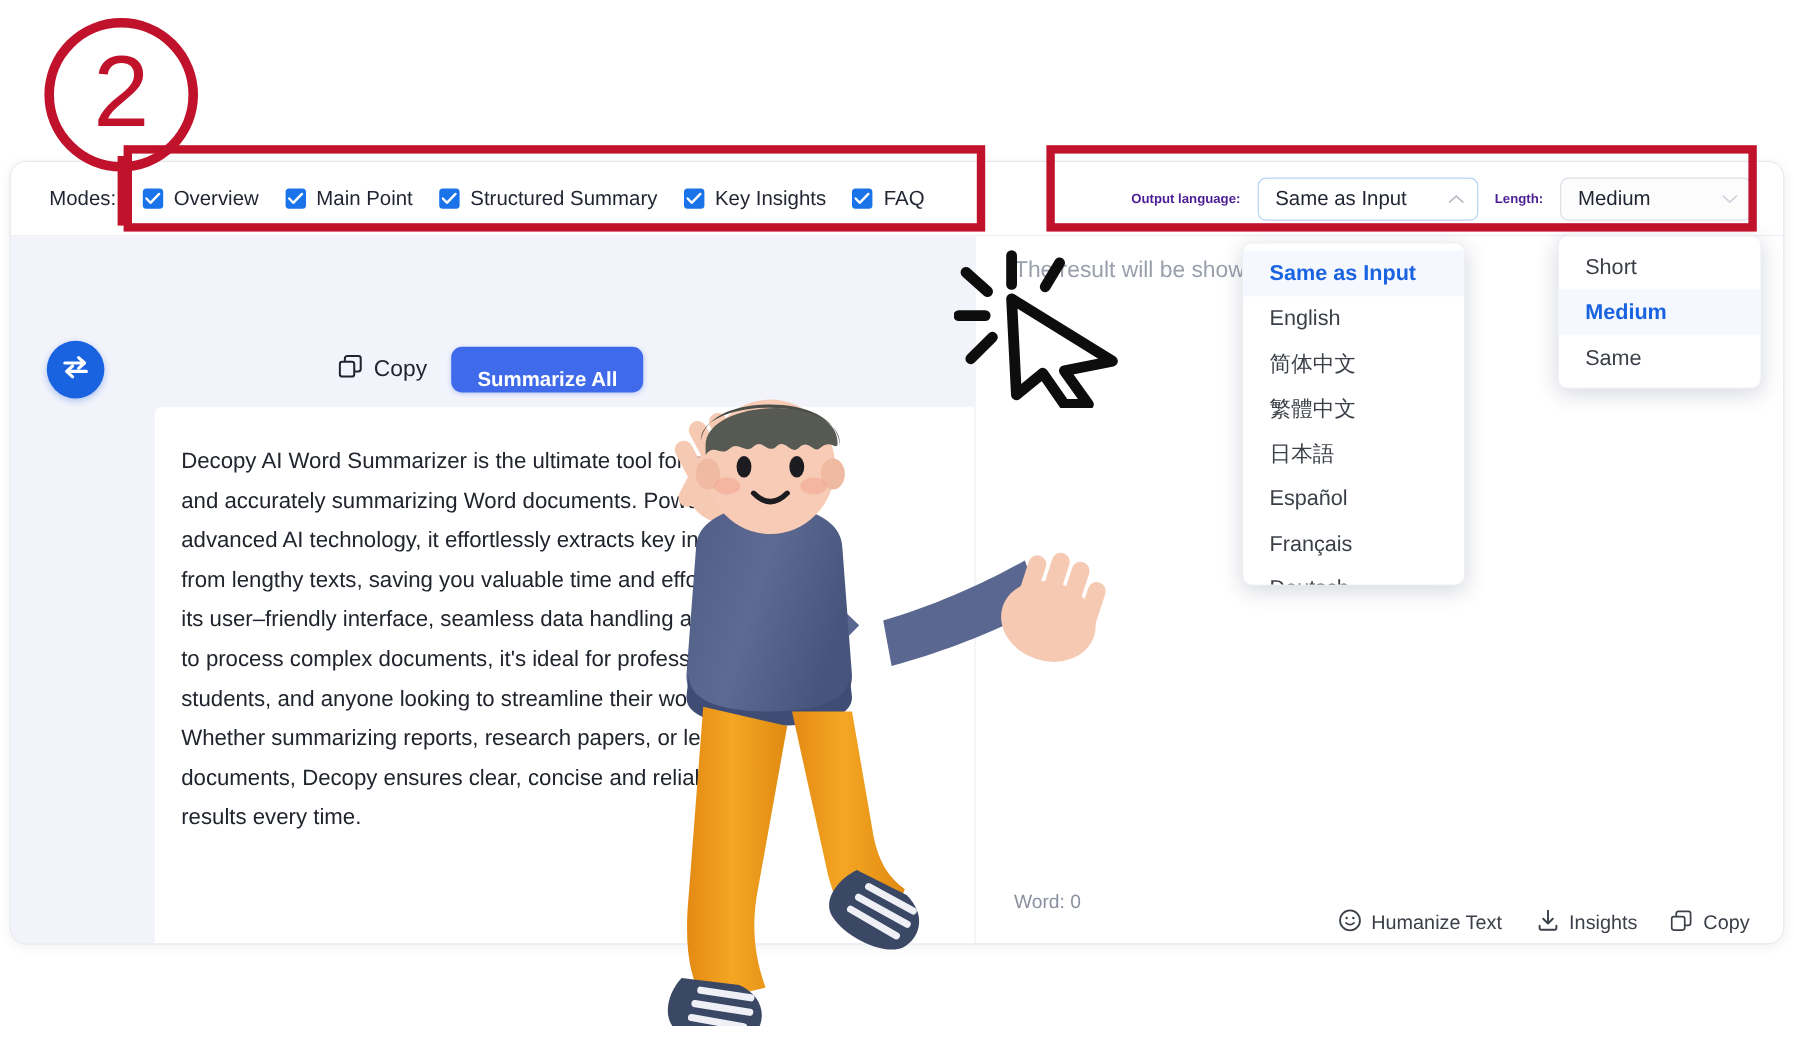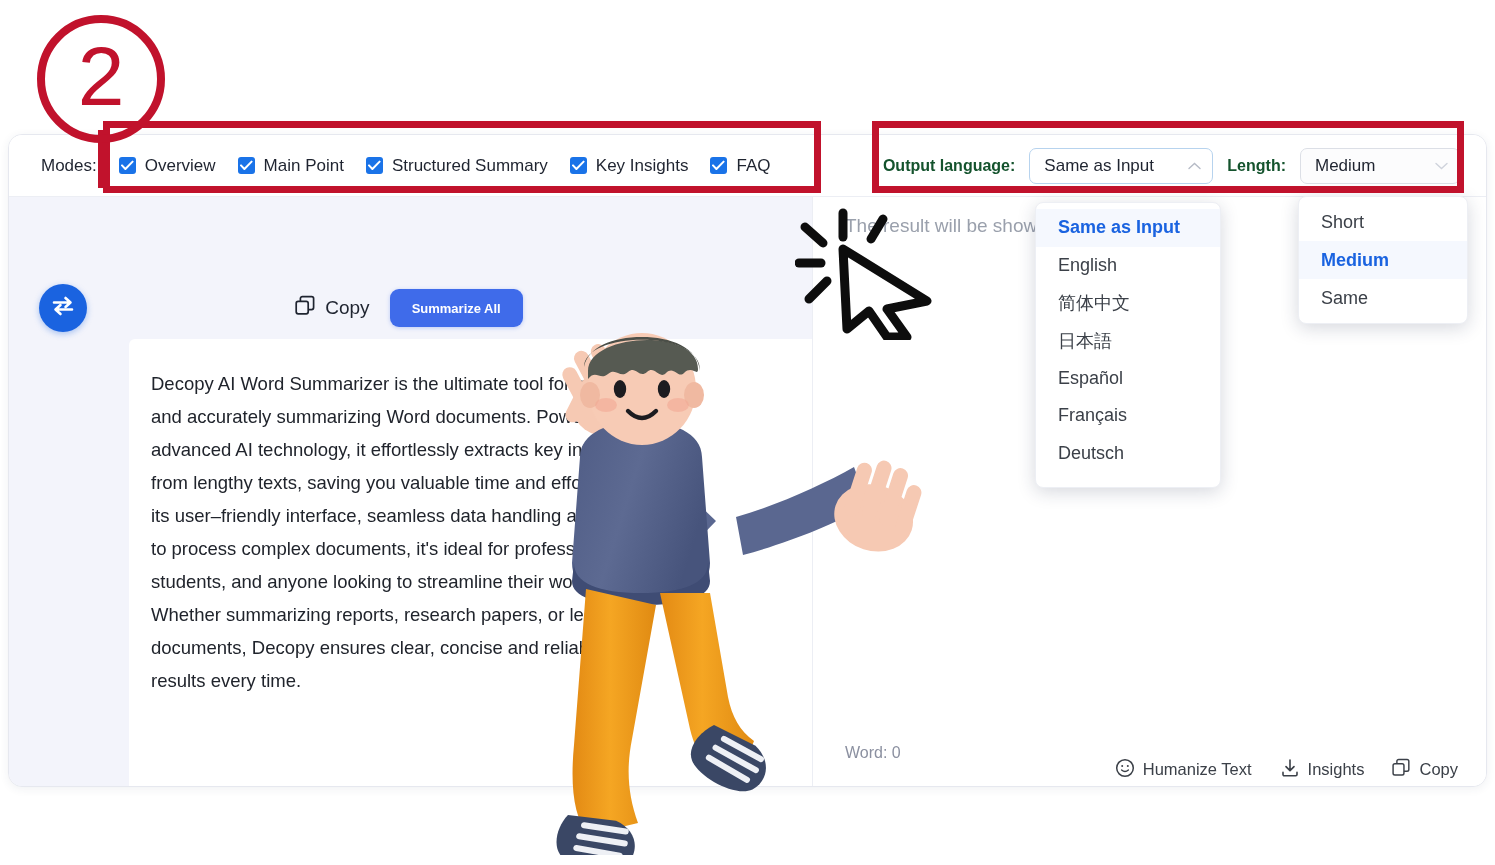--- a/index.html
+++ b/index.html
@@ -36,21 +36,21 @@
     width: 17px; height: 17px; border-radius: 3px; background: #1a73e8;
     position: relative; flex: 0 0 auto;
   }
   .cbx svg { position: absolute; left: 2px; top: 3px; }
   .mode-text { font-size: 17px; color: #1f2430; white-space: nowrap; }
 
   .right-group {
     margin-left: auto; display: flex; align-items: center; gap: 14px;
     padding-right: 26px;
   }
-  .field-label { font-size: 16px; color: #14532d; font-weight: 600; white-space: nowrap; }
+  .field-label { font-size: 11px; color: #4c1d95; font-weight: 600; white-space: nowrap; }
   .select-box {
     height: 36px; border-radius: 7px; display: flex; align-items: center;
     justify-content: space-between; padding: 0 11px 0 14px; cursor: pointer;
     font-size: 17px; color: #1f2430; background: #fff;
   }
   .select-lang { width: 184px; border: 1px solid #b7d3ee; }
   .select-len  { width: 160px; border: 1px solid #dcdfe6; background:#fcfcfd; }
   .caret { color: #b6bbc6; font-size: 12px; line-height: 1; }
 
   
@@ -74,23 +74,23 @@
   
   .left-toolbar {
     position: absolute; left: 120px; top: 90px; width: 560px; height: 42px;
     display: flex; align-items: center; justify-content: center; gap: 20px;
   }
   .copy-btn {
     display: flex; align-items: center; gap: 9px; cursor: pointer;
     font-size: 19px; color: #1f2430;
   }
   .summarize-btn {
-    background: #3f6bea; color: #fff; font-size: 13px; font-weight: 600;
+    background: #3f6bea; color: #fff; font-size: 17px; font-weight: 600;
     border-radius: 9px; padding: 0 22px; height: 38px;
-    display: flex; align-items: center; justify-content: center; cursor: pointer;
+    display: flex; align-items: flex-end; justify-content: center; cursor: pointer;
     box-shadow: 0 1px 4px rgba(63,107,234,.3);
   }
 
   
   .doc-card {
     position: absolute; left: 120px; top: 142px; right: 0; bottom: 0;
     background: #ffffff;
     border-top-left-radius: 6px;
     padding: 28px 40px 0 22px;
     overflow: hidden;
@@ -390,20 +390,21 @@
         <path d="M14 18 L60 14" stroke="#eef0f5" stroke-width="6" stroke-linecap="round"></path>
         <path d="M14 30 L58 27" stroke="#eef0f5" stroke-width="6" stroke-linecap="round"></path>
       </g>
     </svg>
   </div>
 
   <div class="dropdown dd-lang">
     <div class="dd-item sel">Same as Input</div>
     <div class="dd-item">English</div>
     <div class="dd-item">简体中文</div>
+    <div class="dd-item">繁體中文</div>
     <div class="dd-item">日本語</div>
     <div class="dd-item">Español</div>
     <div class="dd-item">Français</div>
     <div class="dd-item">Deutsch</div>
   </div>
 
   <div class="dropdown dd-len">
     <div class="dd-item">Short</div>
     <div class="dd-item sel">Medium</div>
     <div class="dd-item">Same</div>

